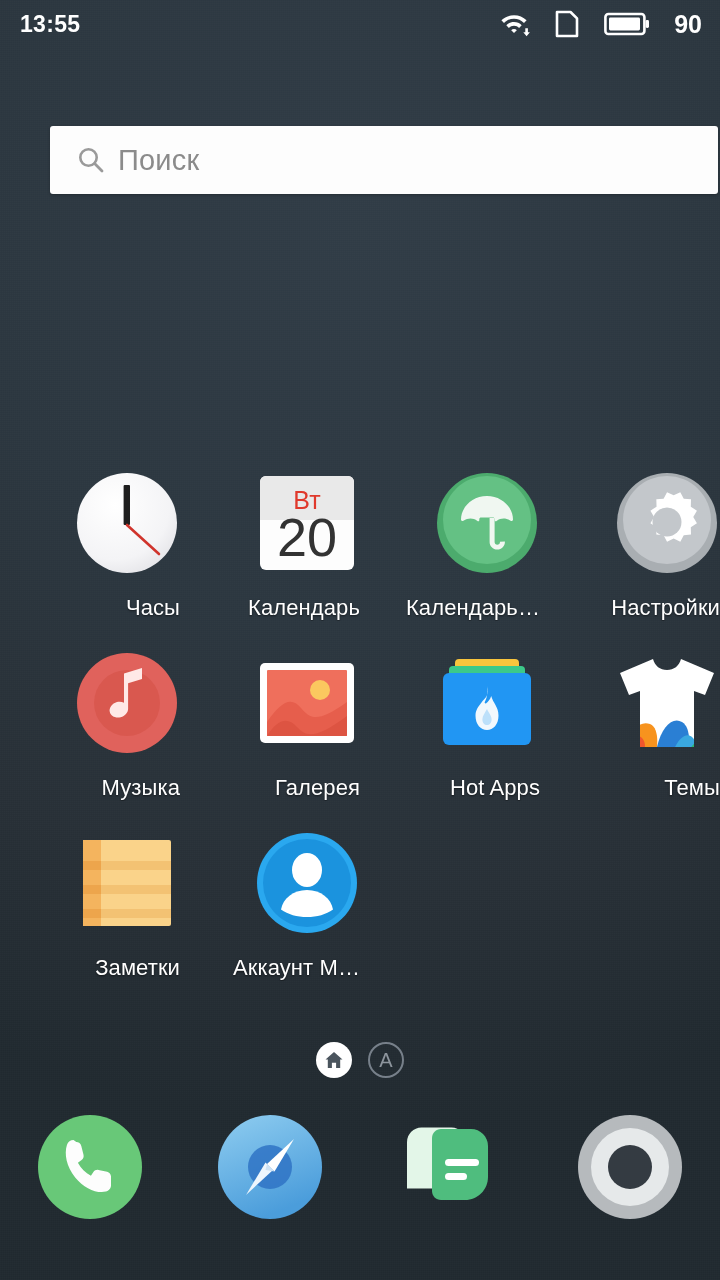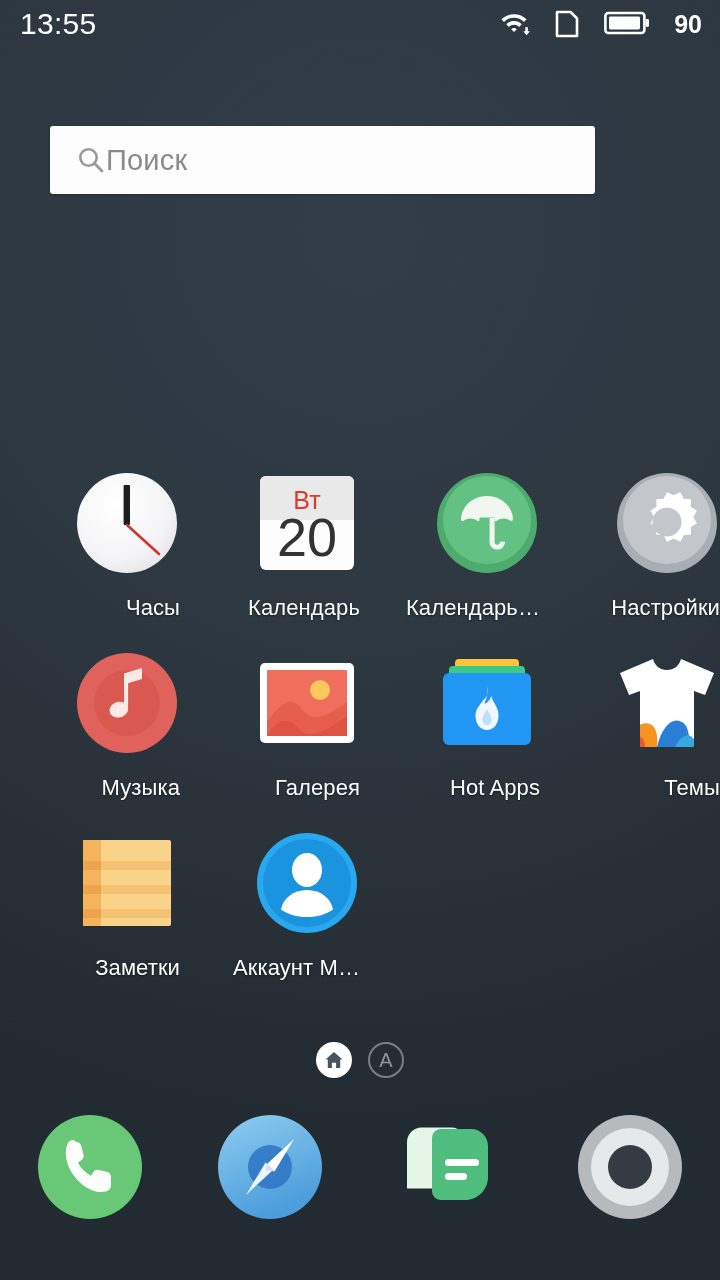--- a/index.html
+++ b/index.html
@@ -22,30 +22,30 @@
       repeating-linear-gradient(0deg, rgba(255,255,255,.025) 0 1px, rgba(0,0,0,.02) 1px 2px),
       repeating-linear-gradient(90deg, rgba(255,255,255,.022) 0 1px, rgba(0,0,0,.02) 1px 2px);
   }
 
   
   #statusbar{
     position:absolute; top:0; left:0; width:720px; height:48px;
     display:flex; align-items:center; justify-content:space-between;
     padding:0 18px 0 20px; color:#fff; z-index:6;
   }
-  #clock-text{ font-size:30px; font-weight:normal; letter-spacing:.3px; line-height:1; }
-  .status-right{ display:flex; gap:25px; }
+  #clock-text{ font-size:23px; font-weight:bold; letter-spacing:.3px; line-height:1; }
+  .status-right{ display:flex; align-items:center; gap:25px; }
   .sicon{ display:block; }
   #battery-level{ font-size:25px; font-weight:bold; margin-left:-1px; }
 
   
   #search-bar{
-    position:absolute; left:50px; top:126px; width:545px; height:68px;
+    position:absolute; left:50px; top:126px; width:668px; height:68px;
     background:#fdfdfd; border-radius:3px;
-    display:flex; align-items:center; padding-left:26px; gap:0;
+    display:flex; align-items:center; padding-left:26px; gap:12px;
     box-shadow:0 1px 3px rgba(0,0,0,.25);
     z-index:5;
   }
   #search-placeholder{ font-size:29px; color:#8b8b8b; letter-spacing:.2px; }
 
   
   #app-grid{
     position:absolute; left:0; top:470px; width:720px;
     display:grid; grid-template-columns:repeat(4,1fr);
     row-gap:29px; z-index:4;

